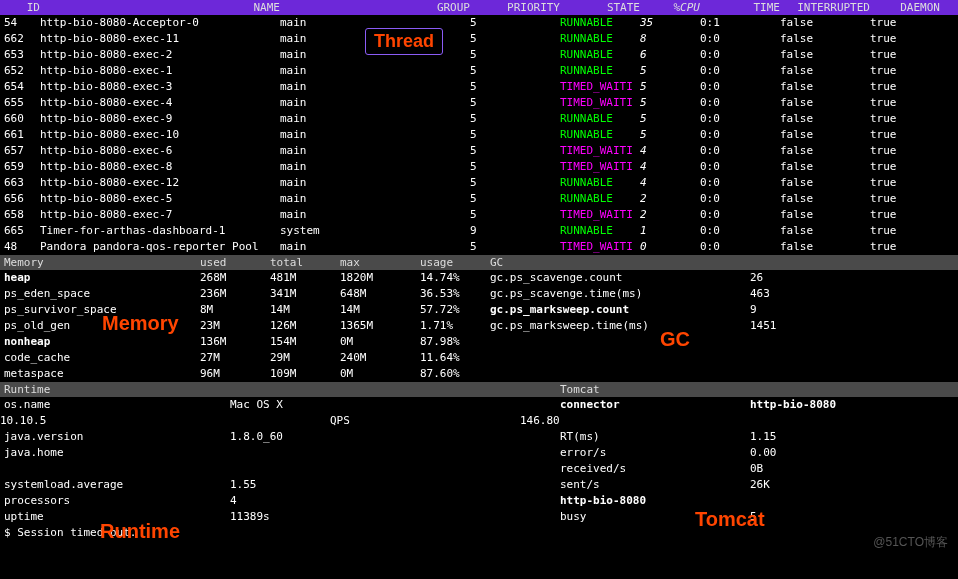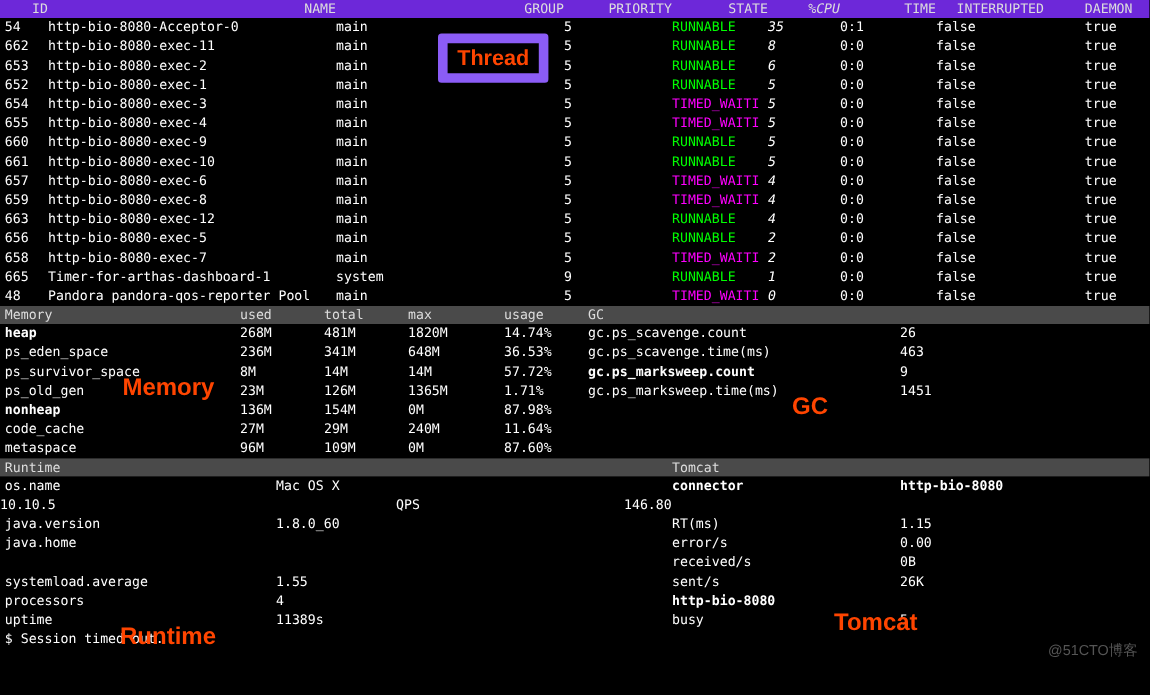--- a/index.html
+++ b/index.html
@@ -27,26 +27,26 @@
     line-height: 16px;
   }
   .col-id { width: 40px; padding-left: 4px; }
   .col-name { width: 240px; }
   .col-group { width: 190px; }
   .col-priority { width: 90px; }
   .col-state { width: 80px; }
   .col-cpu { width: 60px; font-style: italic; }
   .col-time { width: 80px; }
   .col-interrupted { width: 90px; }
-  .col-daemon { width: 70px; padding-left: 34px; }
+  .col-daemon { width: 70px; }
   .green { color: #00ff00; }
   .magenta { color: #ff00ff; }
   .tag {
     position: absolute;
-    border: 8px solid #8b5cf6;
+    border: 1px solid #8b5cf6;
     color: #ff4500;
     font-weight: bold;
     font-size: 18px;
     padding: 2px 8px;
     border-radius: 3px;
     background: rgba(0,0,0,0.3);
     font-family: Arial, sans-serif;
   }
   .tag-nb {
     position: absolute;

